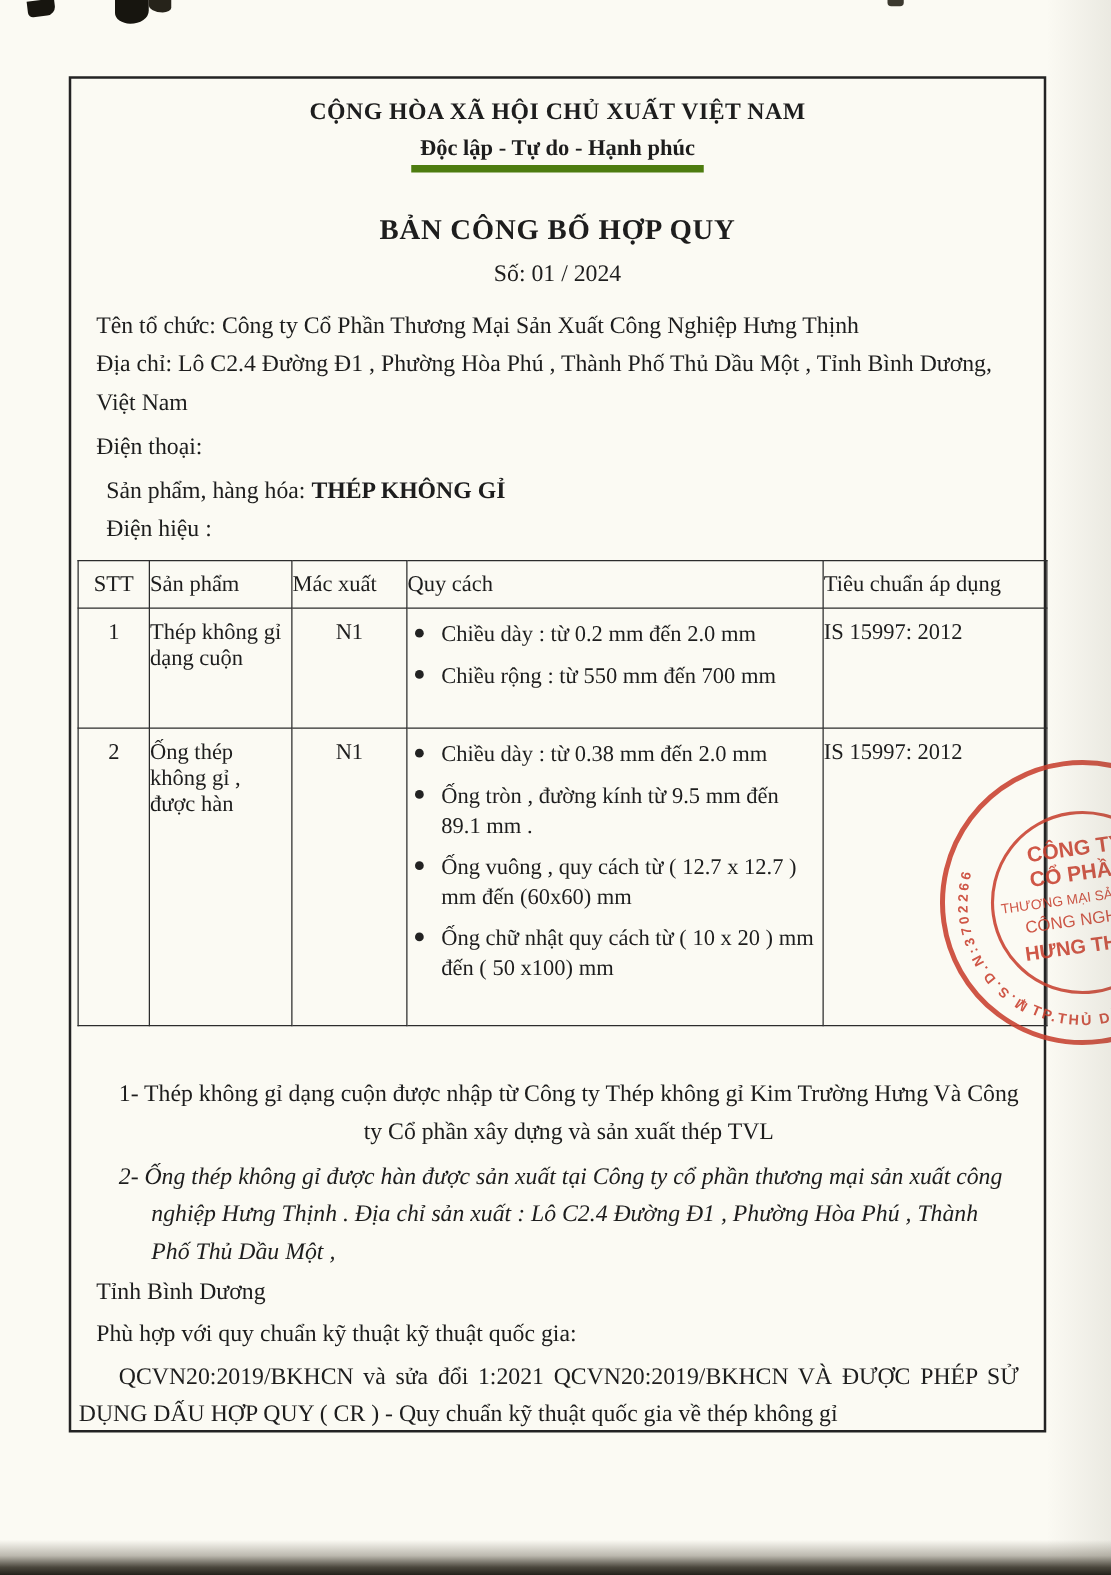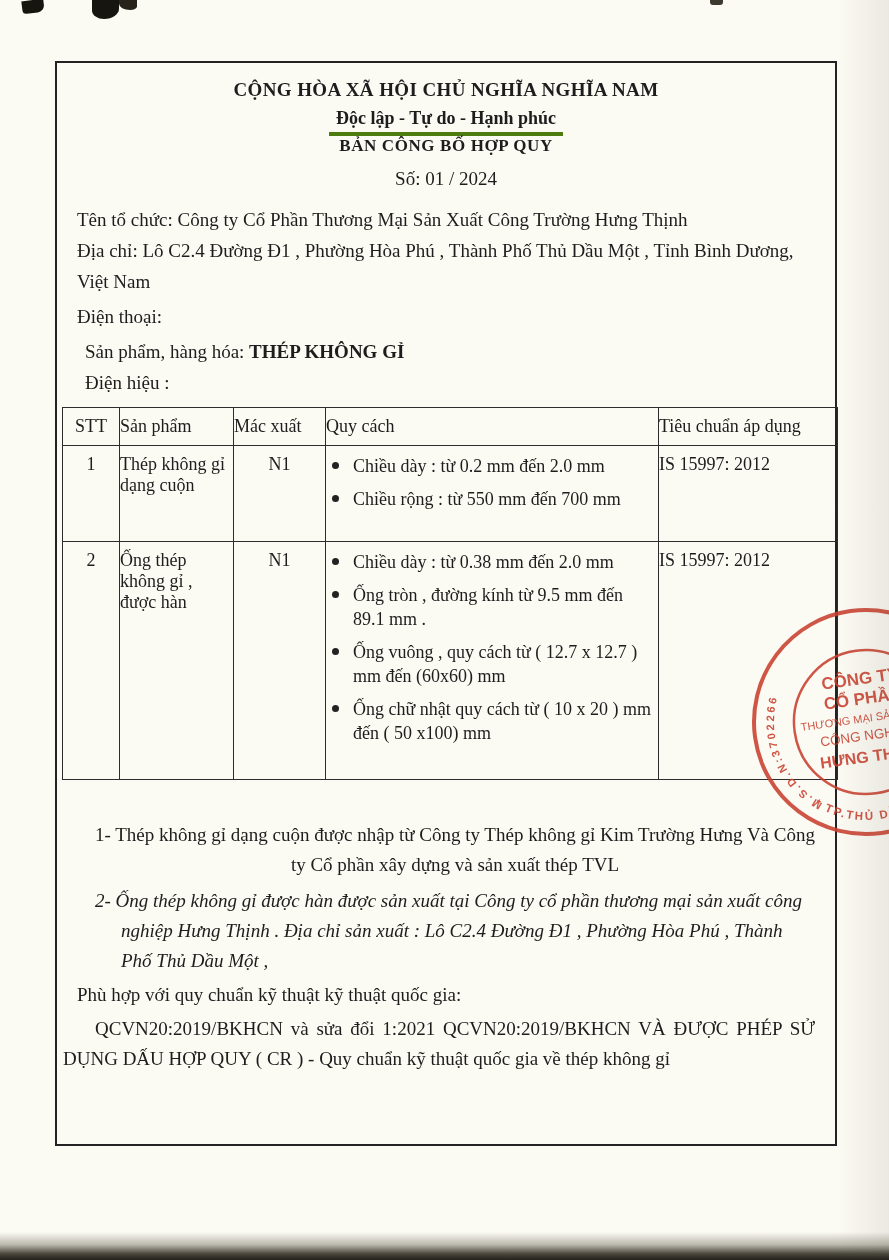--- a/index.html
+++ b/index.html
@@ -27,22 +27,22 @@
   .frame {
     position:absolute; left:55px; top:61px;
     width:782px; height:1085px;
     border:2px solid #232323;
     box-sizing:border-box;
     padding:12px 20px 0 20px;
   }
   .center { text-align:center; }
   .national { font-size:19px; font-weight:bold; letter-spacing:0.4px; margin-top:4px; }
   .motto-wrap { margin-top:7px; }
-  .motto { display:inline-block; font-size:18px; font-weight:bold; padding:0 7px 3px 7px; border-bottom:4px solid #4d7c0f; }
-  .doc-title { font-size:17px; font-weight:bold; letter-spacing:0.6px; }
+  .motto { display:inline-block; font-size:18px; font-weight:bold; padding:0 7px 3px 7px; border-bottom:6px solid #4d7c0f; }
+  .doc-title { margin-top:33px; font-size:23px; font-weight:bold; letter-spacing:0.6px; }
   .doc-number { margin-top:12px; font-size:19px; }
 
   .info { margin-top:14px; font-size:19px; line-height:31px; }
   .info .indent { margin-left:8px; }
   .product-value { font-weight:bold; }
   .gap-before { margin-top:4px; }
 
   table.spec {
     margin-left:-15px; margin-top:9px;
     width:775px; table-layout:fixed;
@@ -81,30 +81,30 @@
 
 <div class="page">
 
   <div class="art art1"></div>
   <div class="art art2"></div>
   <div class="art art3"></div>
   <div class="art art4"></div>
 
   <div class="frame">
 
-    <div class="center national">CỘNG HÒA XÃ HỘI CHỦ NGHĨA NGHĨA NAM</div>
+    <div class="center national">CỘNG HÒA XÃ HỘI CHỦ XUẤT VIỆT NAM</div>
     <div class="center motto-wrap">
       <span class="motto">Độc lập - Tự do - Hạnh phúc</span>
     </div>
 
     <div class="center doc-title">BẢN CÔNG BỐ HỢP QUY</div>
     <div class="center doc-number">Số: 01 / 2024</div>
 
     <div class="info">
-      <div>Tên tổ chức: Công ty Cổ Phần Thương Mại Sản Xuất Công Trường Hưng Thịnh</div>
+      <div>Tên tổ chức: Công ty Cổ Phần Thương Mại Sản Xuất Công Nghiệp Hưng Thịnh</div>
       <div>Địa chỉ: Lô C2.4 Đường Đ1 , Phường Hòa Phú , Thành Phố Thủ Dầu Một , Tỉnh Bình Dương, Việt Nam</div>
       <div class="gap-before">Điện thoại:</div>
       <div class="indent gap-before"><span>Sản phẩm, hàng hóa: </span><span class="product-value">THÉP KHÔNG GỈ</span></div>
       <div class="indent">Điện hiệu :</div>
     </div>
 
     <table class="spec">
       <colgroup>
         <col style="width:57px">
           <col style="width:114px">
@@ -161,20 +161,21 @@
               </div>
           </td>
           <td>IS 15997: 2012</td>
         </tr>
       </tbody>
     </table>
 
     <div class="notes">
       <div class="note-item1">1-  Thép không gỉ dạng cuộn được nhập từ Công ty Thép không gỉ Kim Trường Hưng Và Công ty Cổ phần xây dựng và sản xuất thép TVL</div>
       <div class="note-item2">2-  Ống thép không gỉ được hàn được sản xuất tại Công ty cổ phần thương mại sản xuất công nghiệp Hưng Thịnh . Địa chỉ sản xuất : Lô C2.4 Đường Đ1 , Phường Hòa Phú , Thành Phố Thủ Dầu Một ,</div>
+      <div class="note-tail">Tỉnh Bình Dương</div>
       <div class="conformity">Phù hợp với quy chuẩn kỹ thuật kỹ thuật quốc gia:</div>
       <div class="qcvn">QCVN20:2019/BKHCN  và  sửa  đổi  1:2021  QCVN20:2019/BKHCN  VÀ  ĐƯỢC PHÉP SỬ DỤNG DẤU HỢP QUY ( CR ) -  Quy chuẩn kỹ thuật quốc gia về thép không gỉ</div>
     </div>
 
   </div>
 
   <svg class="stamp" viewBox="-140 -140 280 280" xmlns="http://www.w3.org/2000/svg">
     <defs>
       <path id="arcLeft" d="M 0 92 A 92 92 0 0 1 0 -92"></path>
       <path id="arcBottom" d="M -98 0 A 98 98 0 0 0 98 0"></path>

